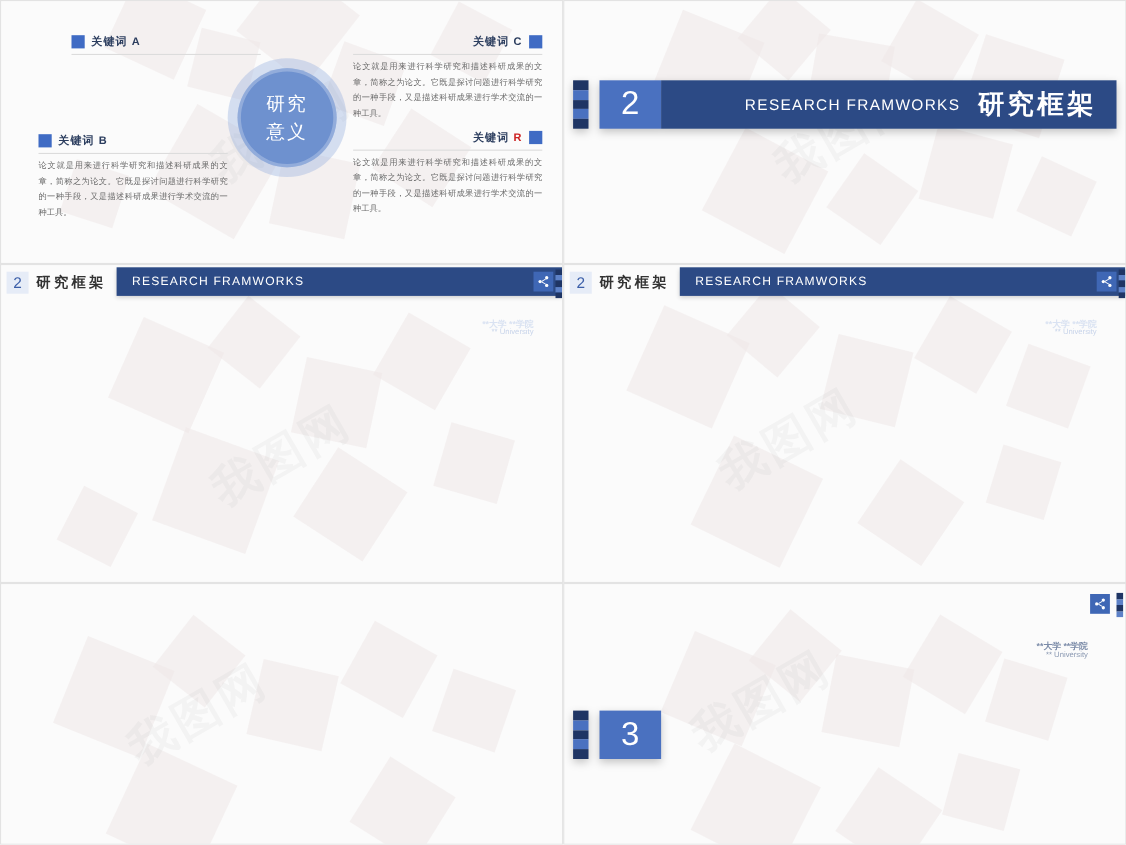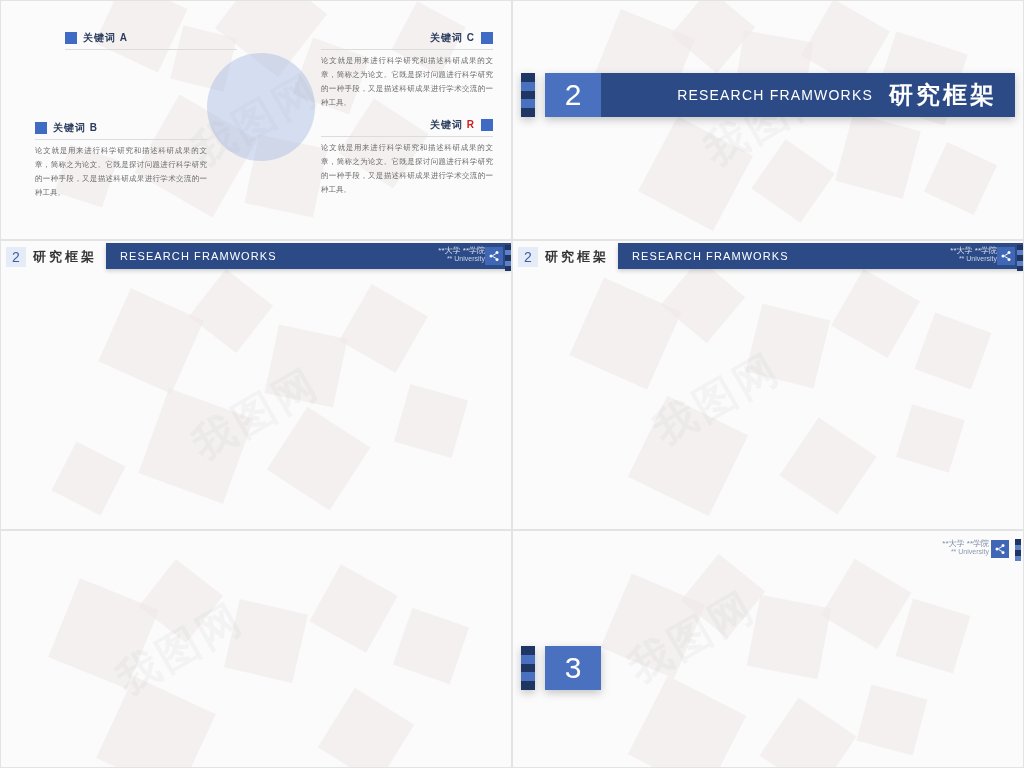--- a/index.html
+++ b/index.html
@@ -71,21 +71,21 @@
     background:#2c4a85;box-shadow:0 2px 4px rgba(0,0,0,.18);
     display:flex;align-items:center;
   }
   .hdr-en{
     color:#fff;font-size:11px;letter-spacing:1.1px;margin-left:14px;
   }
   .hdr-right{
     position:absolute;right:26px;top:3px;
     text-align:right;color:#c8d4ea;line-height:1.15;
   }
-  .hdr-right .l1{font-size:8px;font-weight:normal;color:#d9e2f2;}
+  .hdr-right .l1{font-size:8px;font-weight:bold;color:#d9e2f2;margin-top:44px;}
   .hdr-right .l2{font-size:7px;}
   .share-ic{
     position:absolute;right:8px;top:4px;width:18px;height:18px;
     background:#3f67b5;display:flex;align-items:center;justify-content:center;
   }
   .hdr-ticks{
     position:absolute;right:0;top:2px;width:6px;height:26px;
     display:flex;flex-direction:column;
   }
   .hdr-ticks span{flex:1;}
@@ -174,20 +174,24 @@
       <div class="kw-head">
         <span class="kw-title"><span>关键词</span> <span class="red">R</span></span>
         <span class="kw-sq"></span>
       </div>
       <div class="kw-rule"></div>
       <div class="kw-body">论文就是用来进行科学研究和描述科研成果的文章，简称之为论文。它既是探讨问题进行科学研究的一种手段，又是描述科研成果进行学术交流的一种工具。</div>
     </div>
 
     <div class="circle-wrap">
       <div class="circle-outer"></div>
+      <div class="circle-inner">
+        <span>研究</span>
+        <span>意义</span>
+      </div>
     </div>
   </div>
 
   <div class="slide">
     <div class="bgpat">
       <i style="left:90px;top:20px;width:80px;height:80px;transform:rotate(22deg)"></i>
       <i style="left:170px;top:0px;width:60px;height:60px;transform:rotate(40deg)"></i>
       <i style="left:225px;top:35px;width:70px;height:70px;transform:rotate(10deg)"></i>
       <i style="left:300px;top:10px;width:65px;height:65px;transform:rotate(30deg)"></i>
       <i style="left:370px;top:40px;width:75px;height:75px;transform:rotate(18deg)"></i>

